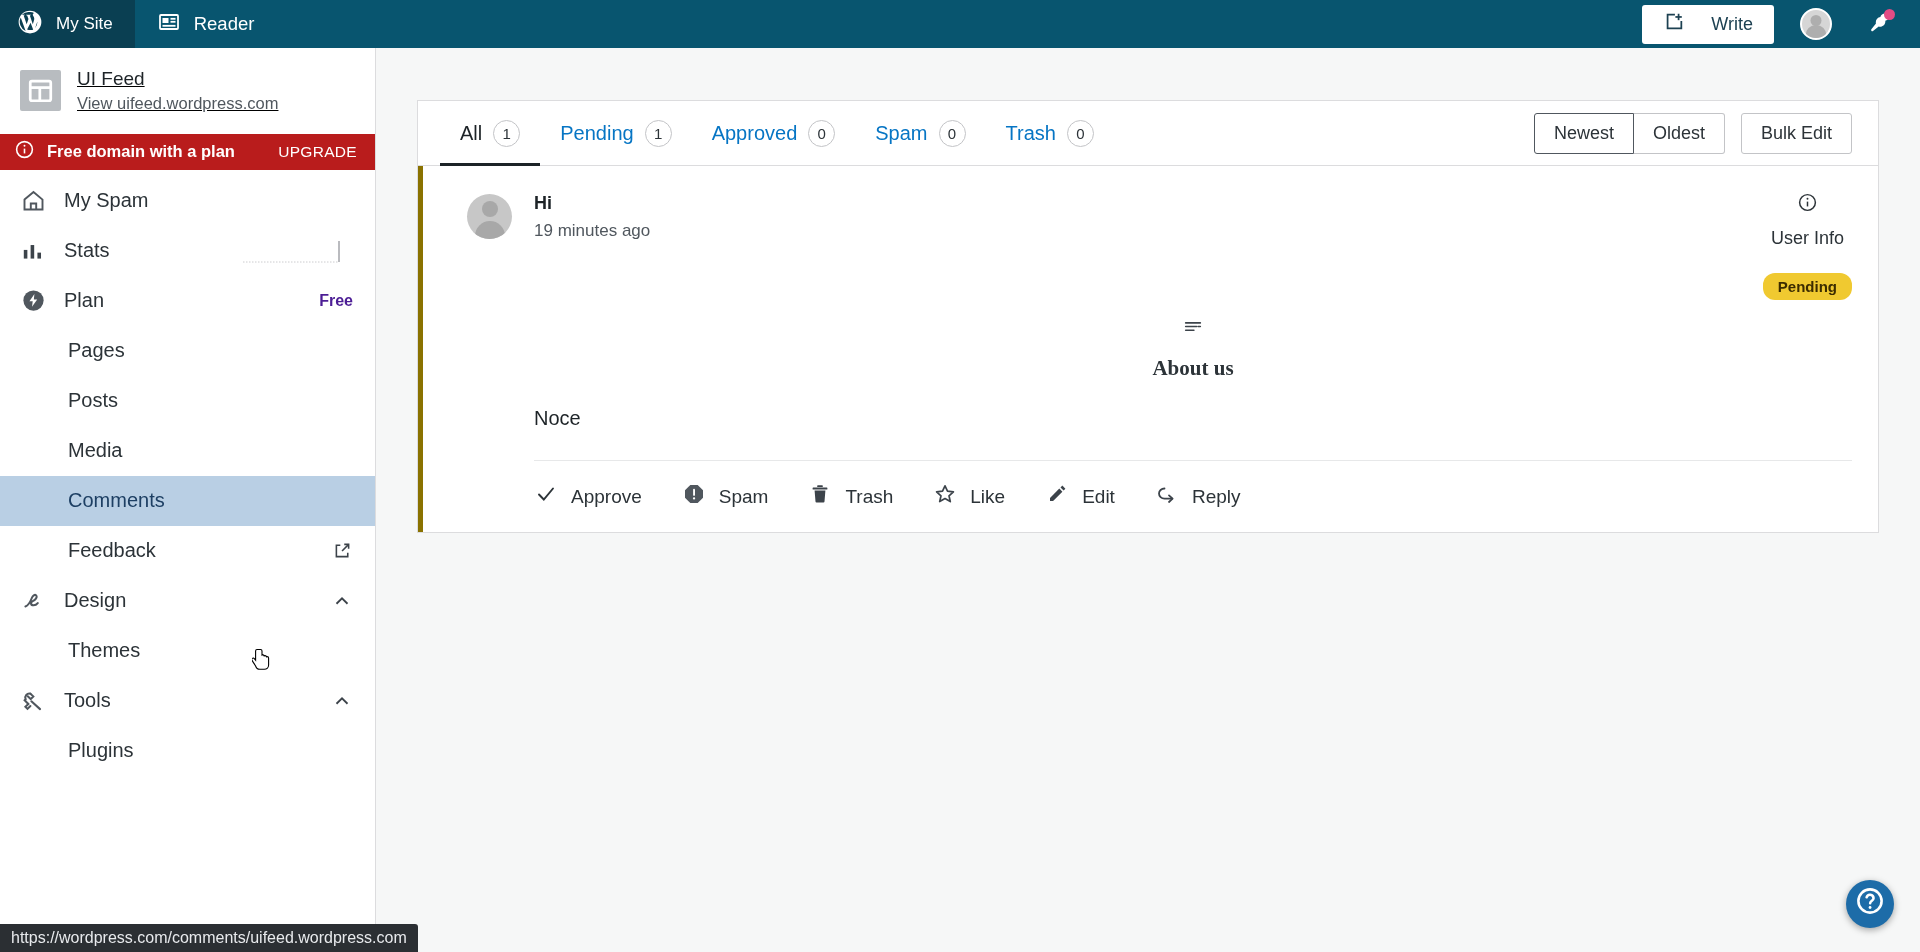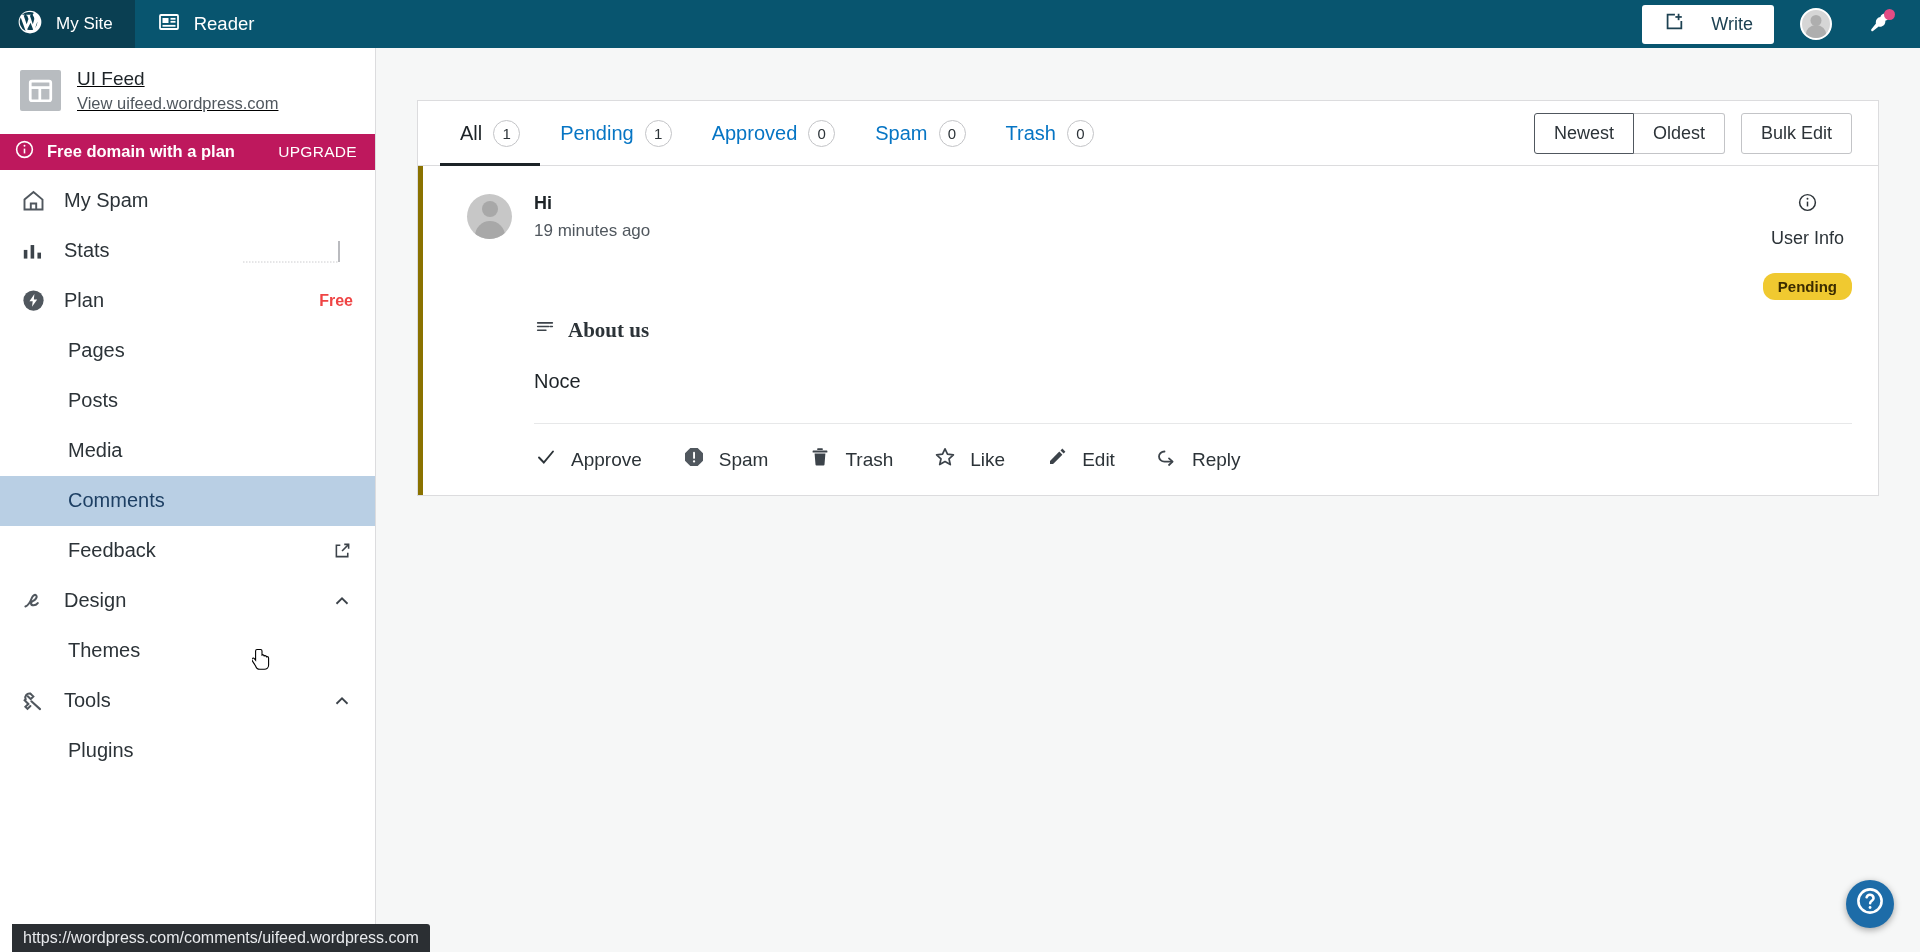--- a/index.html
+++ b/index.html
@@ -90,21 +90,21 @@
     text-decoration: underline;
   }
   .site-thumb {
     width: 41px; height: 41px; background: #b8bcc0;
     border-radius: 2px; position: relative; flex: none;
   }
   .site-title { font-size: 19px; color: #1d2327; line-height: 1.35; }
   .site-url { font-size: 16.5px; color: #50575e; line-height: 1.4; }
 
   .upgrade-banner {
-    background: #be185d;
+    background: #b91c1c;
     height: 36px;
     display: flex; align-items: center;
     padding: 0 18px 0 14px;
     color: #ffffff;
     cursor: pointer;
   }
   .upgrade-banner .ub-text {
     font-size: 16.5px; font-weight: bold; margin-left: 12px; flex: 1;
   }
   .upgrade-banner .ub-cta { font-size: 15.5px; font-weight: normal; letter-spacing: .3px; }
@@ -115,21 +115,21 @@
     height: 50px; padding: 0 22px 0 20px;
     cursor: pointer; position: relative;
   }
   .nav-item .ni-icon {
     width: 32px; flex: none; display: flex; align-items: center; justify-content: flex-start;
     color: #50575e;
   }
   .nav-item .ni-label {
     font-size: 20px; color: #2c3338; margin-left: 12px; flex: 1;
   }
-  .nav-item .ni-meta { font-size: 16px; color: #ef4444; font-weight: bold; }
+  .nav-item .ni-meta { font-size: 16px; color: #4c1d95; font-weight: bold; }
   .nav-item .ni-chev { color: #3c434a; display: flex; align-items: center; }
   .nav-sparkline { width: 110px; height: 26px; opacity: .85; }
 
   .nav-sub {
     display: flex; align-items: center;
     height: 50px; padding: 0 22px 0 68px;
     cursor: pointer;
   }
   .nav-sub .ns-label { font-size: 20px; color: #2c3338; flex: 1; }
   .nav-sub.selected { background: #b9cfe4; }
@@ -230,20 +230,21 @@
     background: #f0c930; color: #3c2c00;
     font-size: 15px; font-weight: bold;
     padding: 5px 15px; border-radius: 12px;
   }
   .cc-post {
     display: flex; align-items: center; gap: 12px;
     margin: 16px 0 0 85px;
     font-family: "Liberation Serif", serif;
     font-size: 21px; font-weight: bold; color: #2c3338;
     cursor: pointer;
+    flex-direction: column;
   }
   .cc-body {
     margin: 26px 0 0 85px;
     font-size: 20px; color: #1d2327;
   }
   .cc-actions {
     display: flex; align-items: center;
     margin: 30px 0 0 85px;
     border-top: 1px solid #e7e8e9;
     height: 72px;
@@ -261,21 +262,21 @@
     width: 48px; height: 48px; border-radius: 50%;
     background: #1d6ca8;
     display: flex; align-items: center; justify-content: center;
     color: #ffffff; font-size: 26px;
     box-shadow: 0 2px 7px rgba(0,0,0,.35);
     cursor: pointer; z-index: 50;
   }
 
   
   .statusbar {
-    position: absolute; left: 12px; bottom: 0;
+    position: absolute; left: 0; bottom: 0;
     height: 28px; padding: 0 11px;
     display: flex; align-items: center;
     background: #2b2f33; color: #e8eaed;
     font-size: 16px;
     border-top-right-radius: 3px;
     z-index: 70;
   }
 </style>
 </head>
 <body>

